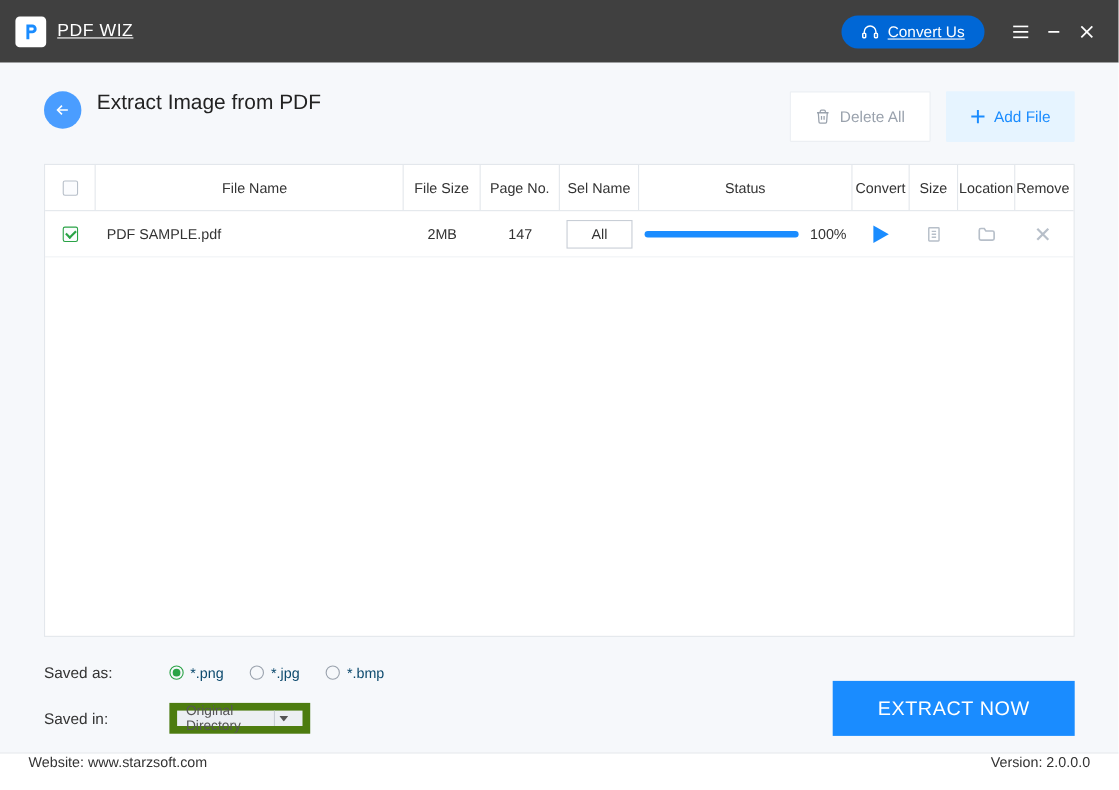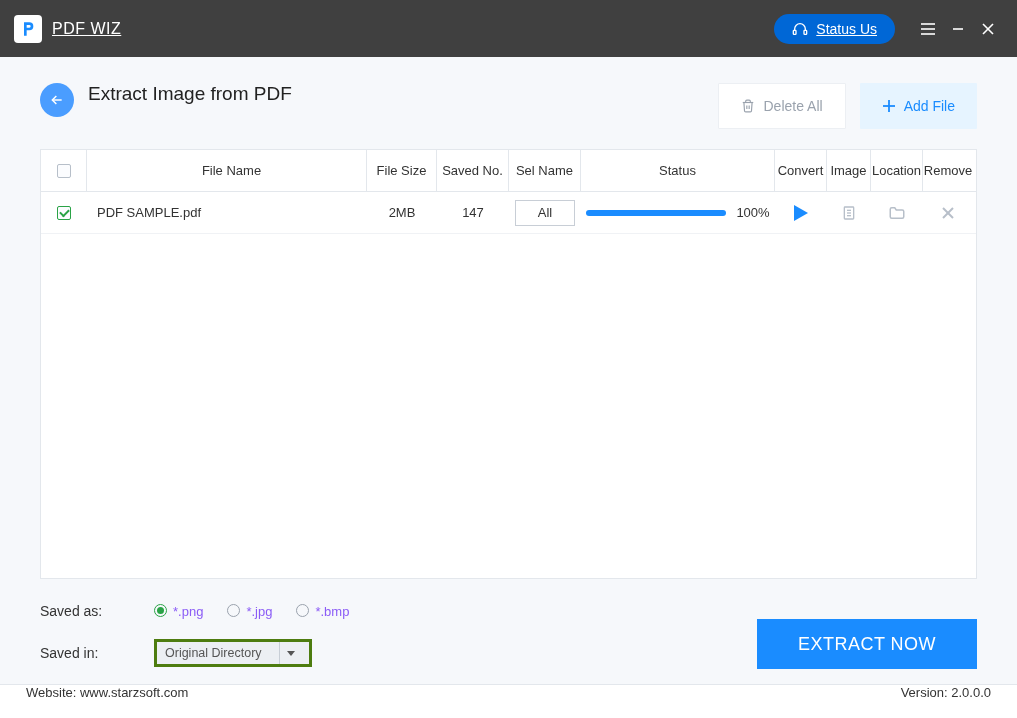--- a/index.html
+++ b/index.html
@@ -80,28 +80,28 @@
   .progress-wrap { display:flex; align-items:center; gap:10px; width:100%; justify-content:center;}
   .progress { width:140px; height:6px; border-radius:4px; background:#1a8cff; }
   .pct { font-size:13px; color:#333; }
 
   .iconcell { display:flex; align-items:center; justify-content:center; cursor:pointer; }
   .play { width:0; height:0; border-left:14px solid #1a8cff; border-top:8px solid transparent; border-bottom:8px solid transparent; }
 
   .options { margin-top:24px; display:flex; align-items:center; gap:22px; }
   .opt-label { font-size:14px; color:#333; width:92px; }
   .radio-row { display:flex; gap:24px; }
-  .radio { display:flex; align-items:flex-start; gap:6px; cursor:pointer; font-size:13px; color:#8b5cf6;}
+  .radio { display:flex; align-items:center; gap:6px; cursor:pointer; font-size:13px; color:#0c4a6e;}
   .r-outer { width:13px; height:13px; border:1px solid #9aa2ad; border-radius:50%; display:flex; align-items:center; justify-content:center;}
   .r-outer.sel { border-color:#2aa346; }
   .r-inner { width:7px; height:7px; border-radius:50%; background:#2aa346; }
 
   .saved-row { margin-top:18px; display:flex; align-items:center; gap:22px; }
   .combo {
-    width:158px; height:28px; border:3px solid #4d7c0f; background:#eceff3;
+    width:128px; height:28px; border:7px solid #4d7c0f; background:#eceff3;
     display:flex; align-items:center; padding:0 8px; font-size:12.5px; color:#555; cursor:pointer;
     justify-content:space-between;
   }
   .combo-arrow { border-left:1px solid #c8ced6; height:100%; width:22px; display:flex; align-items:center; justify-content:center;}
   .extract-btn {
     width:220px; height:50px; background:#1a8cff; color:#fff; font-size:18px; letter-spacing:.5px;
     display:flex; align-items:center; justify-content:center; cursor:pointer;
   }
 
   .footer {
@@ -120,21 +120,21 @@
       </svg>
   </div>
   <div class="app-title">PDF WIZ</div>
   <div class="title-spacer"></div>
   <div class="contact-pill">
     <svg width="16" height="16" viewBox="0 0 24 24" fill="none" stroke="#fff" stroke-width="2">
         <path d="M4 14v-2a8 8 0 0 1 16 0v2"></path>
         <rect x="2" y="14" width="4" height="6" rx="1"></rect>
         <rect x="18" y="14" width="4" height="6" rx="1"></rect>
       </svg>
-    <span>Status Us</span>
+    <span>Convert Us</span>
   </div>
   <div class="title-icon" style="margin-left:18px;">
     <svg width="14" height="12" viewBox="0 0 14 12" stroke="#fff" stroke-width="1.6">
         <line x1="0" y1="1" x2="14" y2="1"></line>
         <line x1="0" y1="6" x2="14" y2="6"></line>
         <line x1="0" y1="11" x2="14" y2="11"></line>
       </svg>
   </div>
   <div class="title-icon">
     <svg width="12" height="12" viewBox="0 0 12 12" stroke="#fff" stroke-width="1.6">
@@ -178,25 +178,25 @@
     </div>
   </div>
 
   <div class="grid">
     <div class="ghead">
       <div class="c-check">
           <div class="chk"></div>
         </div>
       <div class="c-name">File Name</div>
       <div class="c-size">File Size</div>
-      <div class="c-page">Saved No.</div>
+      <div class="c-page">Page No.</div>
       <div class="c-sel">Sel Name</div>
       <div class="c-stat">Status</div>
       <div class="c-conv">Convert</div>
-      <div class="c-open">Image</div>
+      <div class="c-open">Size</div>
       <div class="c-loc">Location</div>
       <div class="c-rem">Remove</div>
     </div>
 
     <div class="grow">
       <div class="c-check">
           <div class="chk checked"></div>
         </div>
       <div class="c-name" style="justify-content:flex-start;">PDF SAMPLE.pdf</div>
       <div class="c-size">2MB</div>

